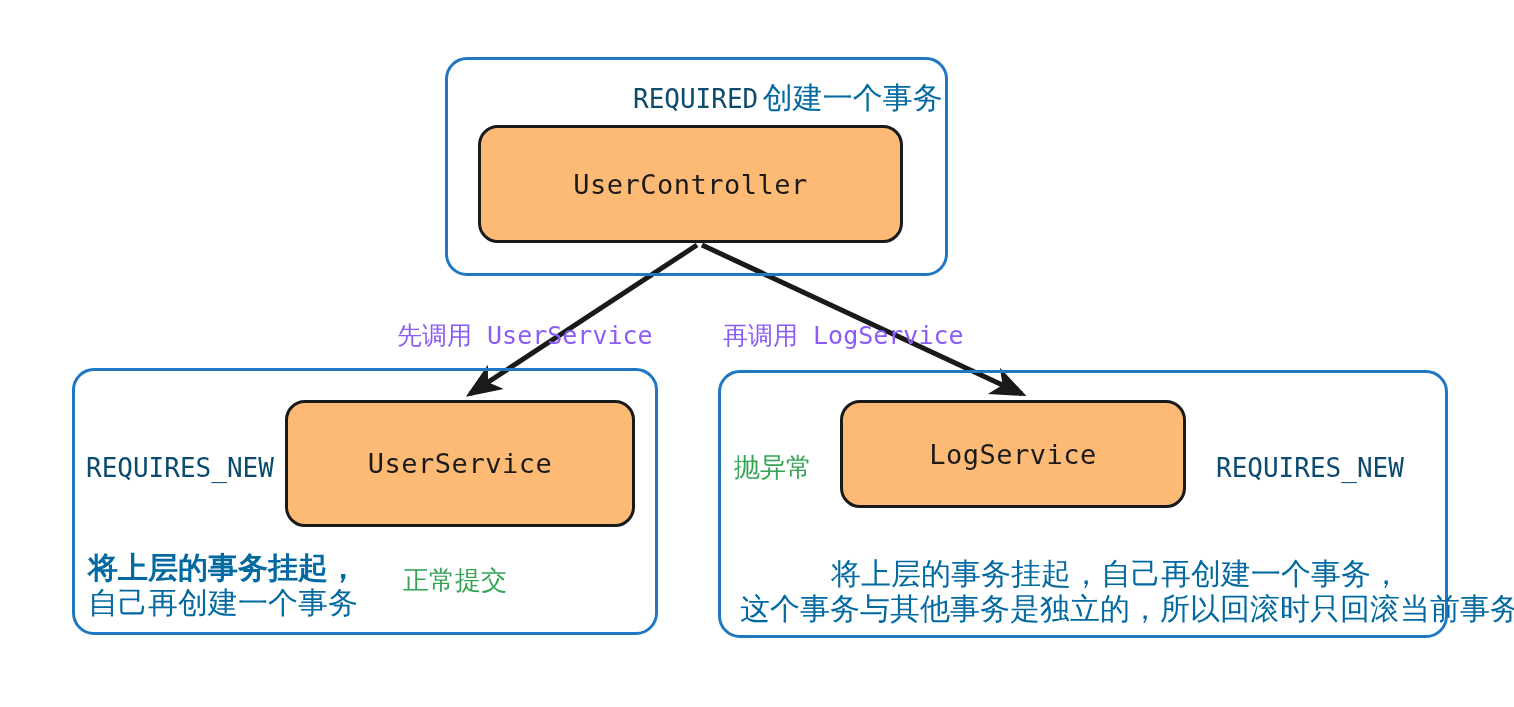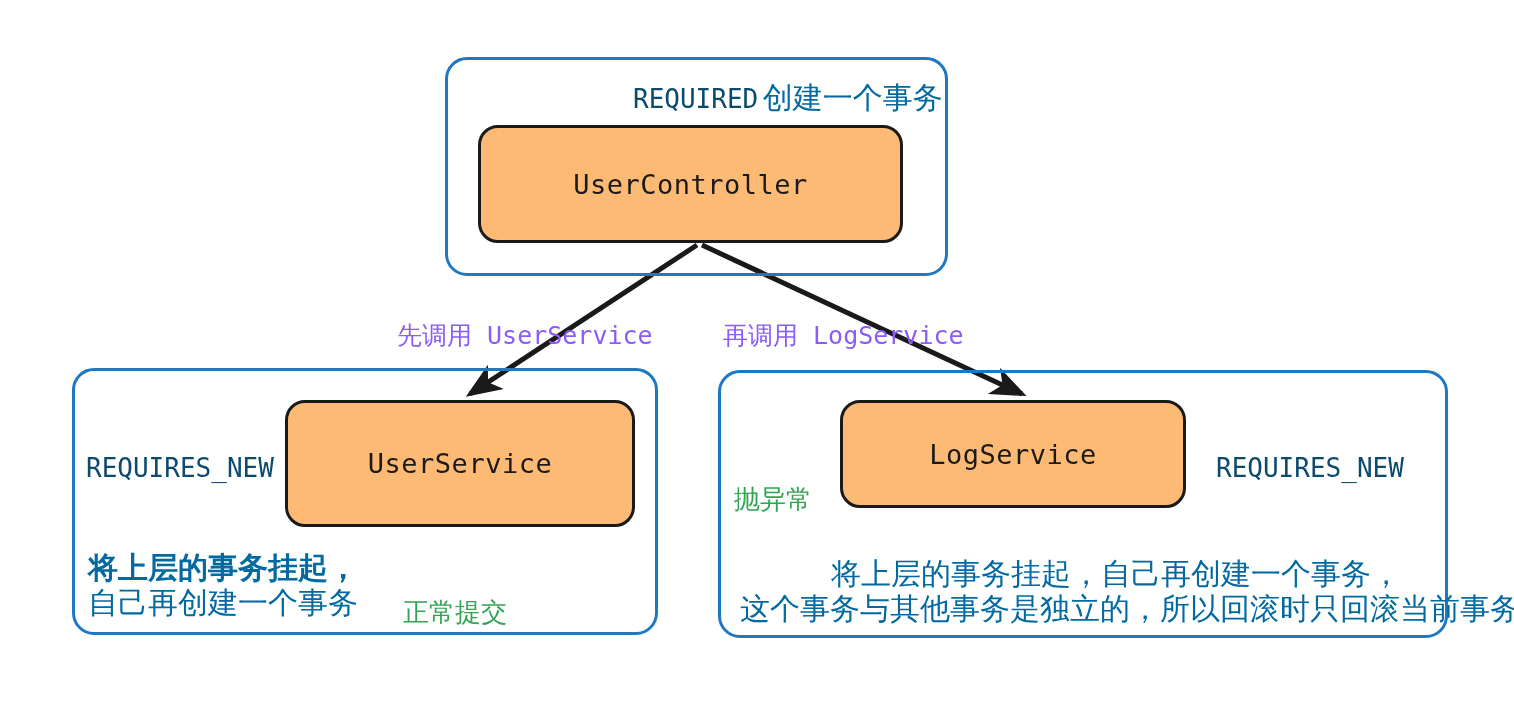--- a/index.html
+++ b/index.html
@@ -54,21 +54,20 @@
   }
   .blue-cn {
     font-family: "DejaVu Sans", "Liberation Sans", sans-serif;
     font-size: 30px;
     color: #0369a1;
   }
   .green-cn {
     font-family: "DejaVu Sans", "Liberation Sans", sans-serif;
     font-size: 26px;
     color: #33a354;
-    margin-top: 32px;
   }
   .orange-mix {
     font-family: "DejaVu Sans Mono", "Liberation Mono", monospace;
     font-size: 25px;
     color: #8b5cf6;
   }
   #arrows {
     position: absolute;
     left: 0;
     top: 0;

